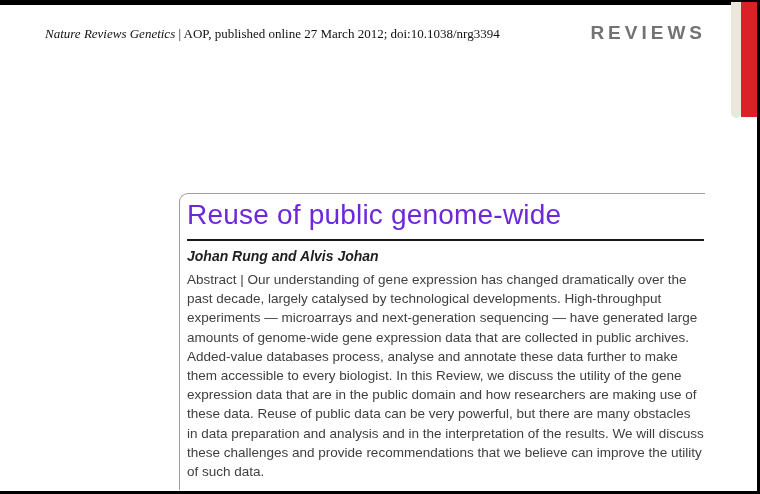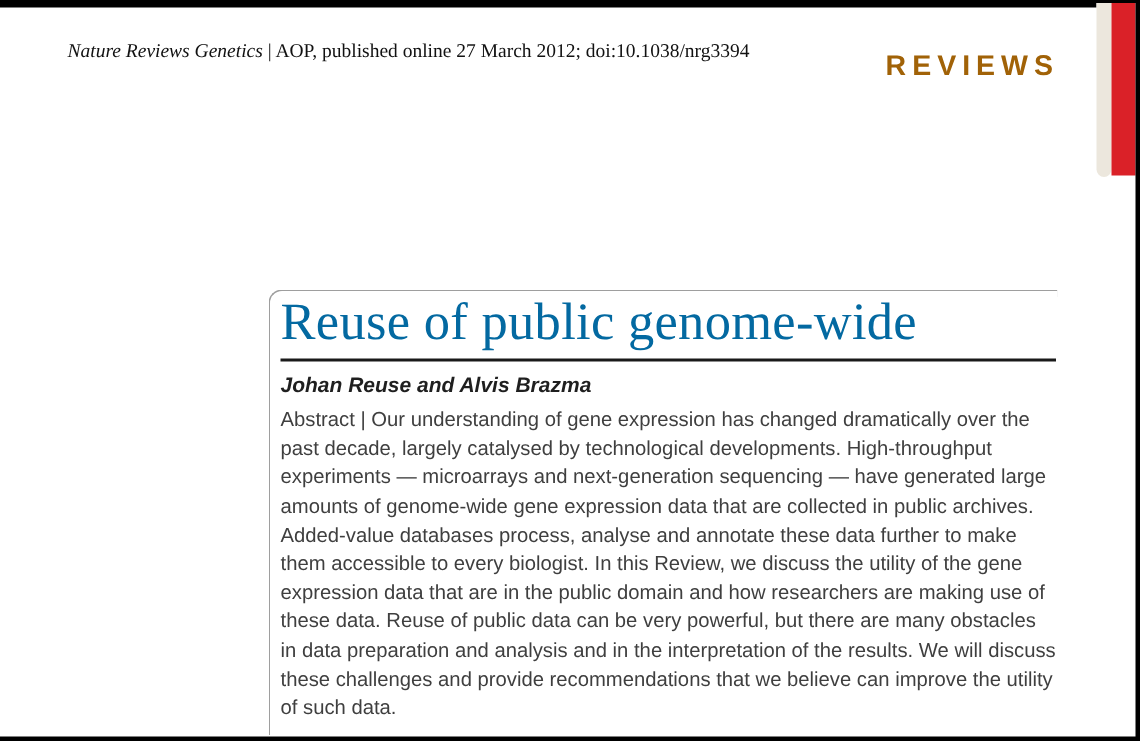--- a/index.html
+++ b/index.html
@@ -26,41 +26,39 @@
     position: absolute; left: 45px; top: 26px;
     font-family: "Liberation Serif", serif;
     font-size: 13px; color: #111; white-space: nowrap;
   }
   .citation .journal { font-style: italic; }
 
   .reviews-label {
     position: absolute; right: 54px; top: 22px;
     font-family: "Liberation Sans", sans-serif;
     font-size: 19px; font-weight: bold;
-    letter-spacing: 4px; color: #a16207;
+    letter-spacing: 4px; color: #737373;
     white-space: nowrap;
-    margin-top: 12px;
   }
 
   
   .article-box {
     position: absolute; left: 179px; top: 193px;
     width: 526px; height: 297px;
     border-top: 1px solid #9e9e9e;
     border-left: 1px solid #9e9e9e;
     border-top-left-radius: 9px;
     box-sizing: border-box;
     padding: 3px 0 0 7px;
   }
   .article-title {
     margin: 0; padding: 0;
-    font-size: 35px; line-height: 35px;
-    font-weight: 400; color: #0369a1;
+    font-size: 28px; line-height: 35px;
+    font-weight: 400; color: #6d28d9;
     letter-spacing: 0.2px;
-    font-family: Liberation Serif, serif;
   }
   .title-rule {
     width: 517px; height: 2px;
     background: #1a1a1a;
     margin-top: 7px;
   }
   .article-authors {
     margin-top: 7px;
     font-size: 14px; font-weight: bold; font-style: italic;
     color: #1f1f1f;
@@ -86,15 +84,15 @@
 <div class="citation">
   <span class="journal">Nature Reviews Genetics</span><span> | AOP, published online 27 March 2012; doi:10.1038/nrg3394</span>
 </div>
 <div class="reviews-label">REVIEWS</div>
 
 <div class="article-box">
   <h1 class="article-title">
     <span>Reuse of public genome-wide</span><br>
   </h1>
   <div class="title-rule"></div>
-  <div class="article-authors">Johan Reuse and Alvis Brazma</div>
+  <div class="article-authors">Johan Rung and Alvis Johan</div>
   <div class="article-abstract">Abstract | Our understanding of gene expression has changed dramatically over the past decade, largely catalysed by technological developments. High-throughput experiments — microarrays and next-generation sequencing — have generated large amounts of genome-wide gene expression data that are collected in public archives. Added-value databases process, analyse and annotate these data further to make them accessible to every biologist. In this Review, we discuss the utility of the gene expression data that are in the public domain and how researchers are making use of these data. Reuse of public data can be very powerful, but there are many obstacles in data preparation and analysis and in the interpretation of the results. We will discuss these challenges and provide recommendations that we believe can improve the utility of such data.</div>
 </div>
 
 </body></html>

